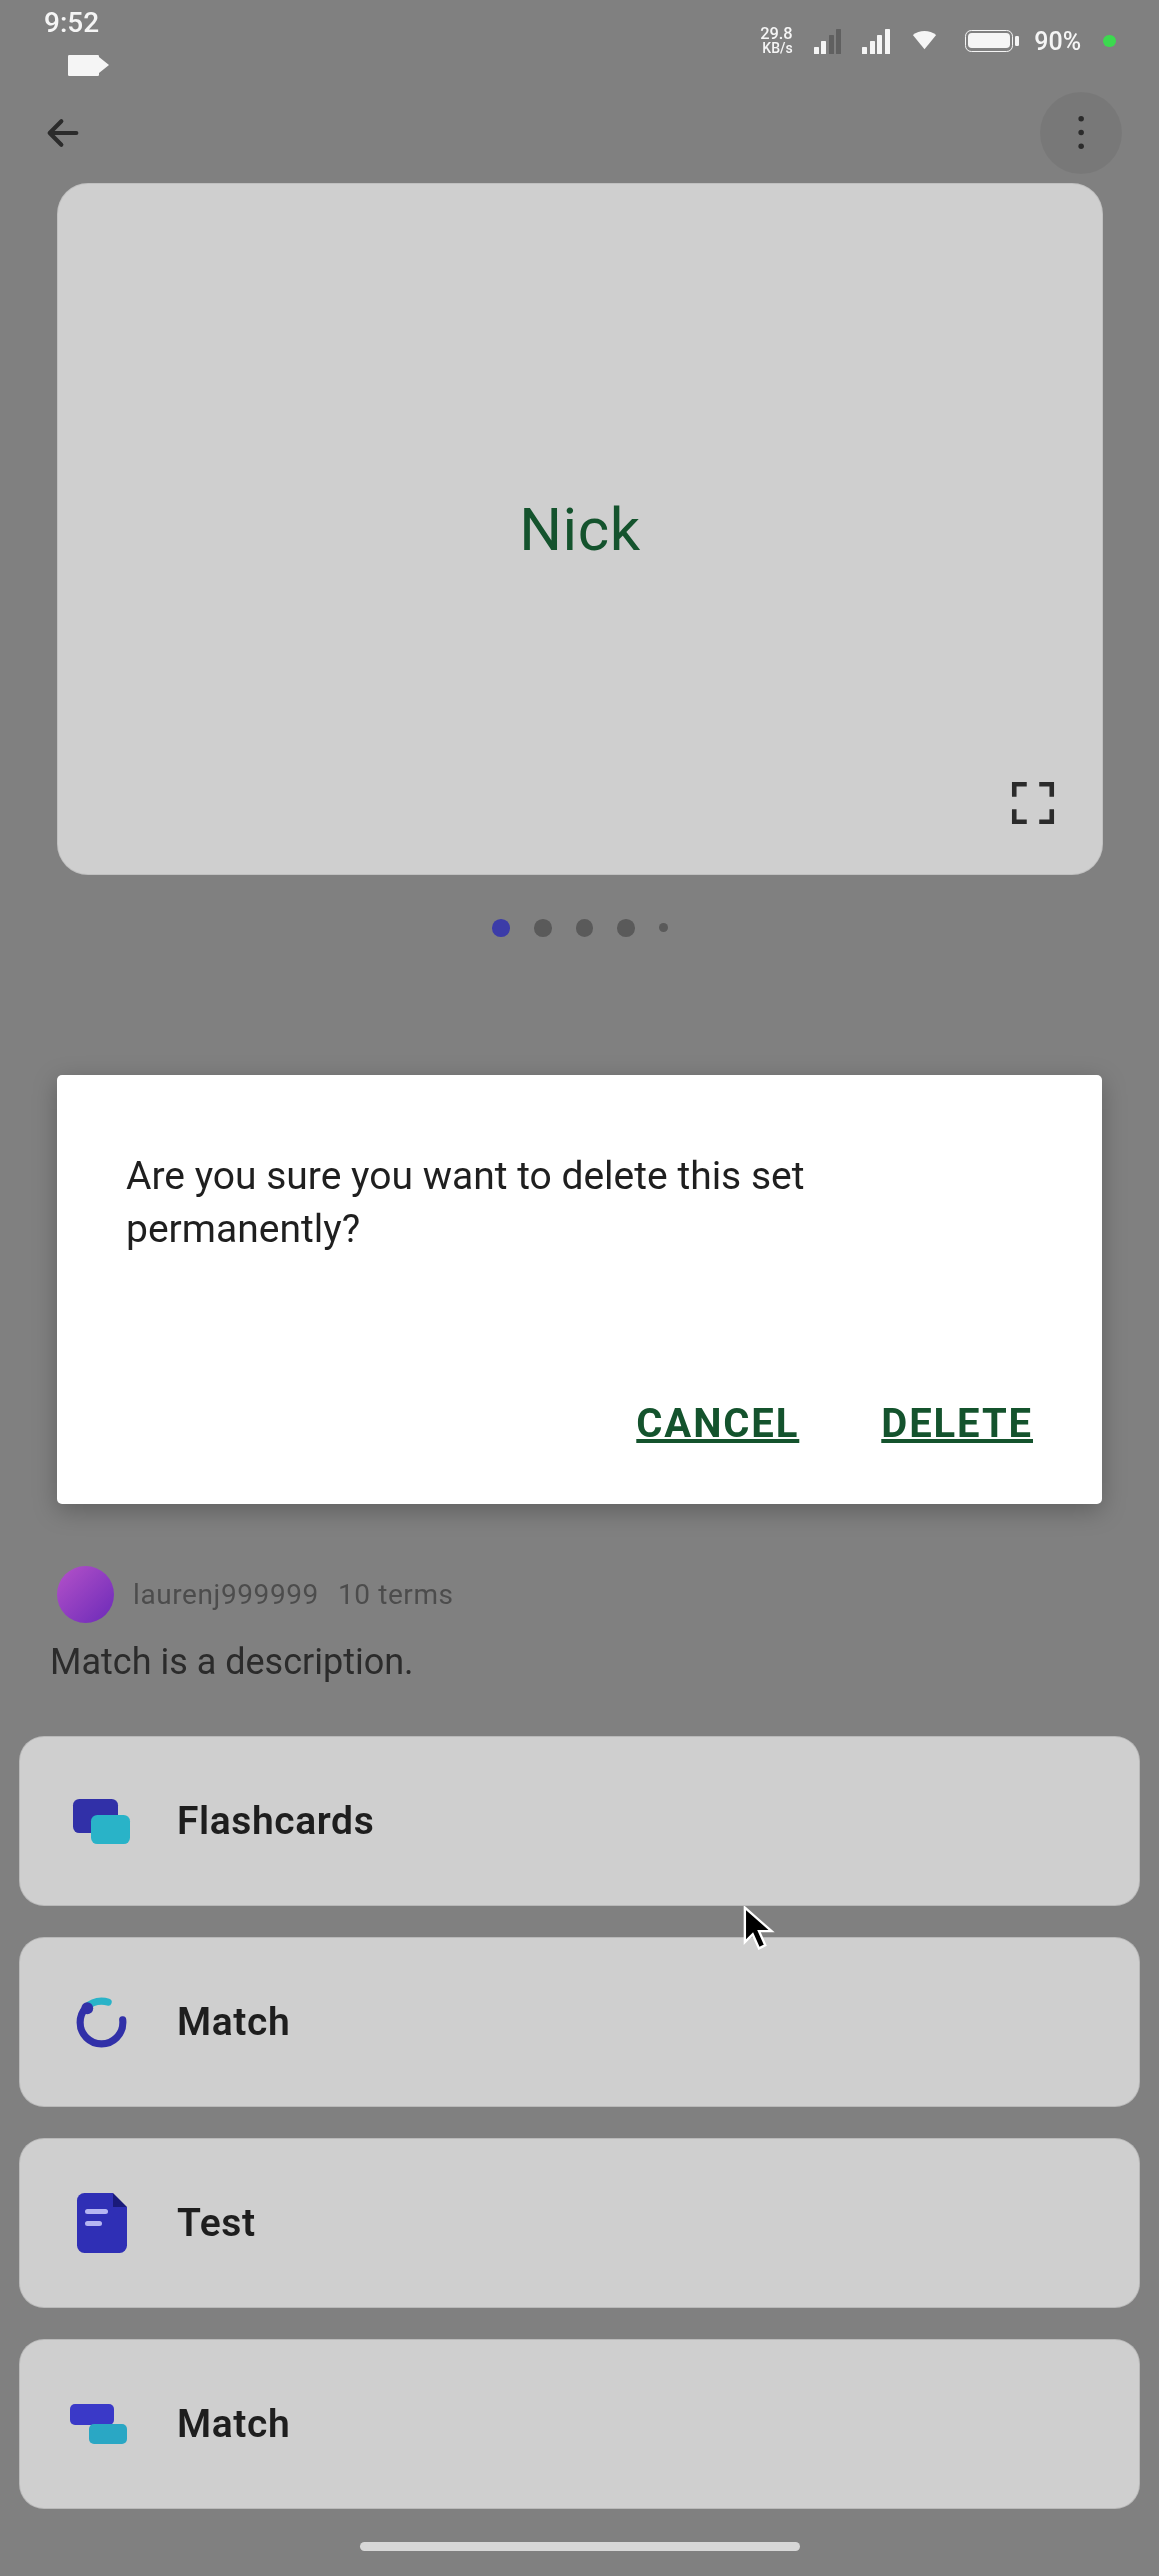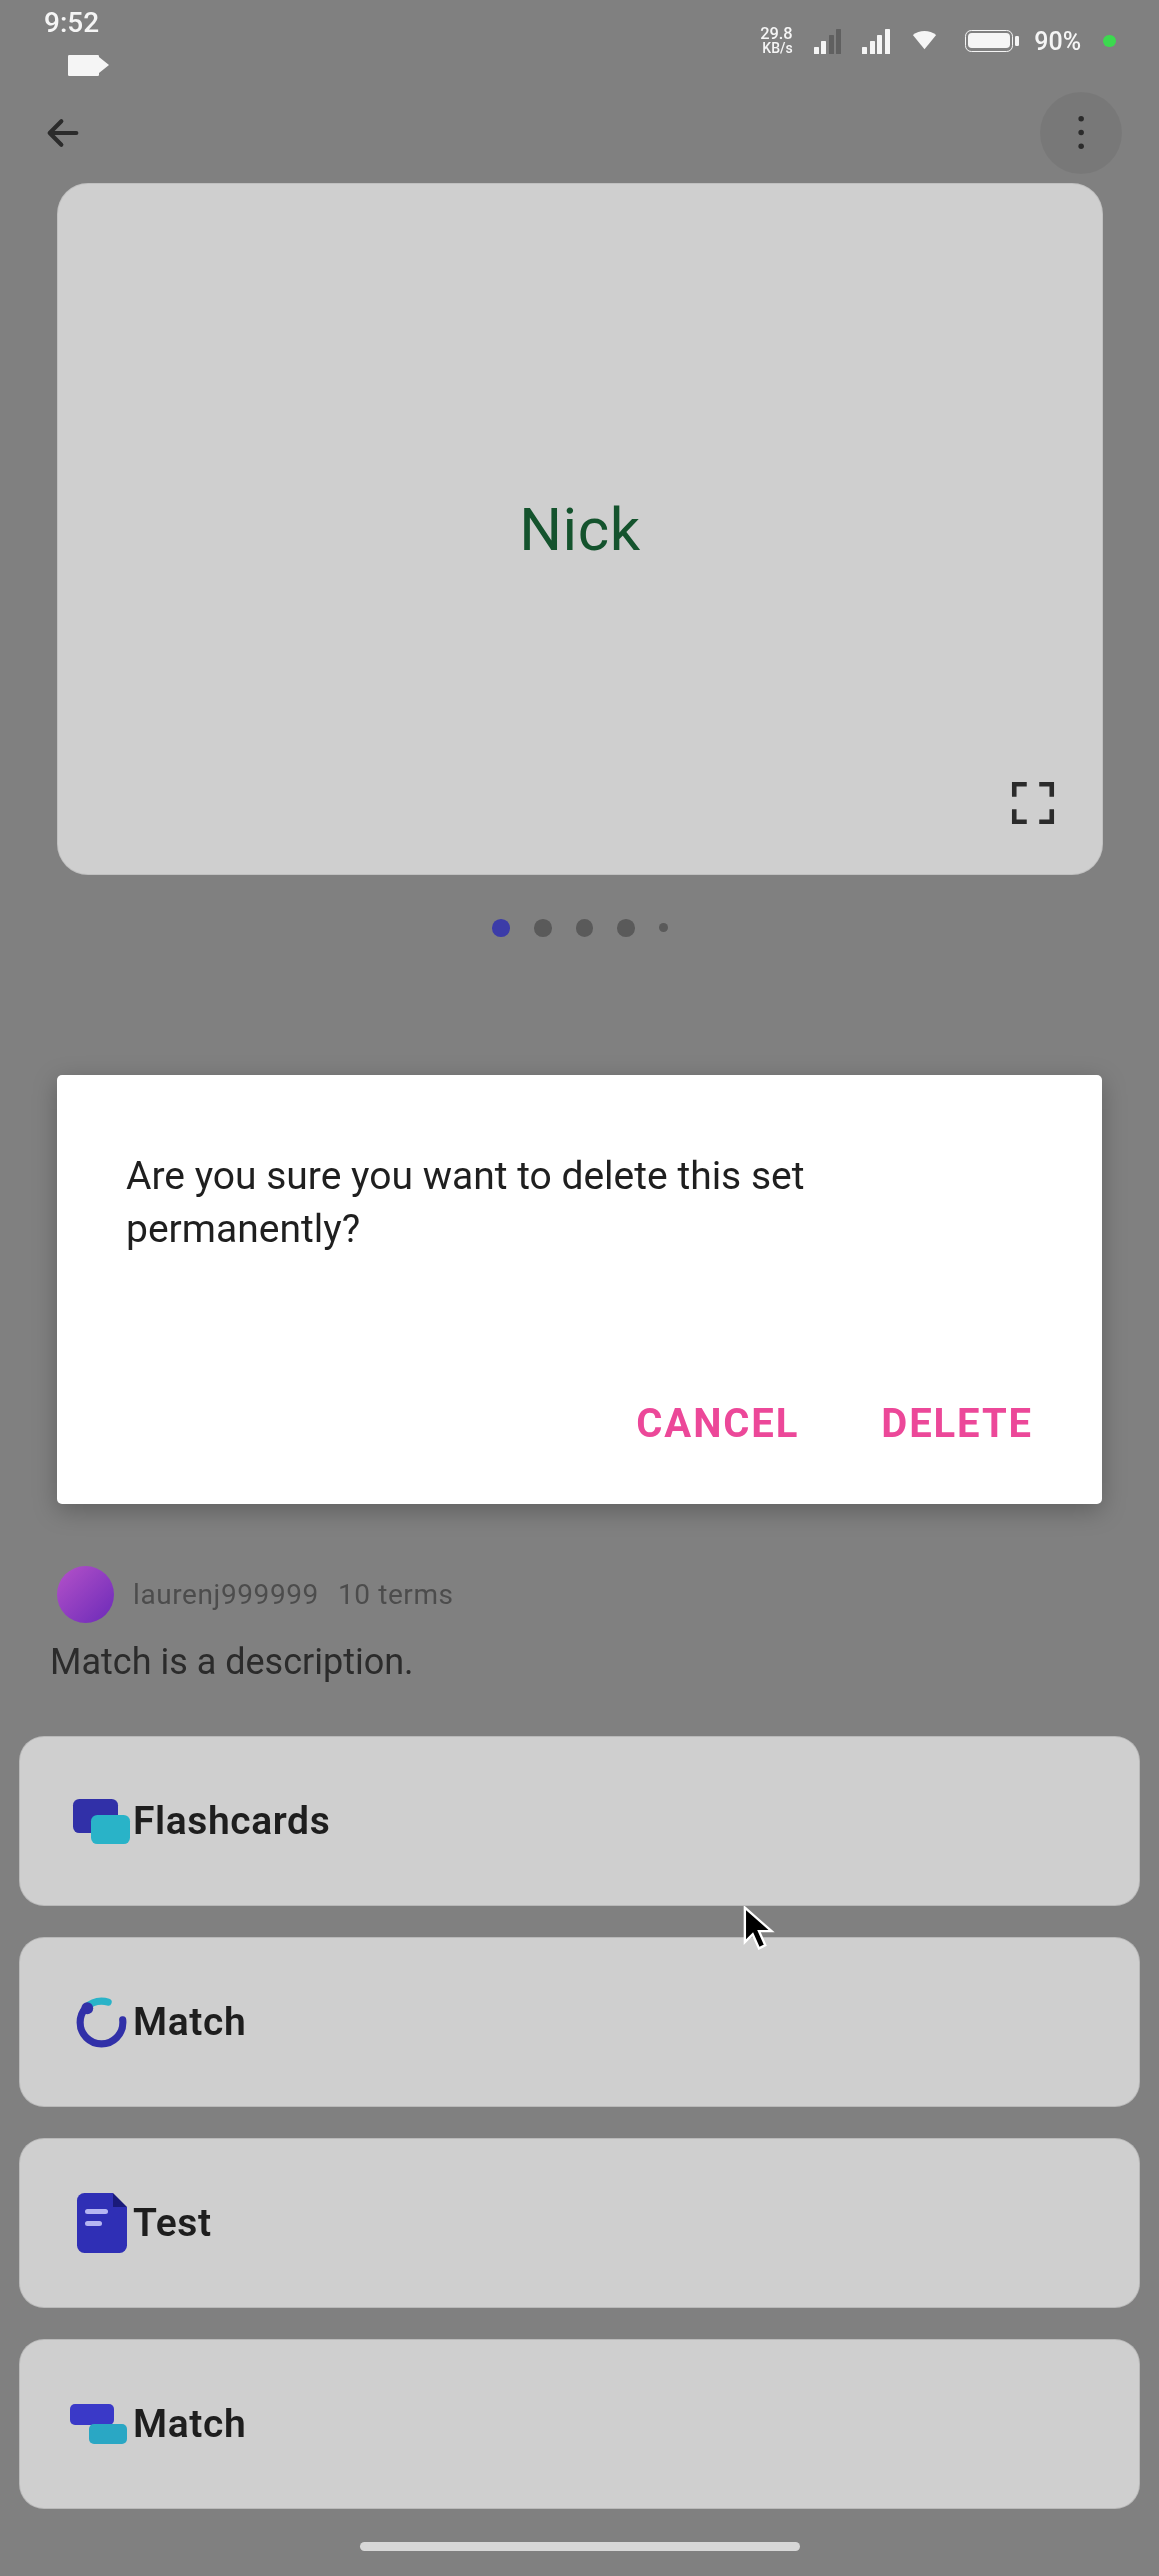--- a/index.html
+++ b/index.html
@@ -60,21 +60,21 @@
   .user-terms { font-size:28px; color:#2b2b2b; letter-spacing:0.6px; opacity:.6; }
 
   .desc {
     position:absolute; left:50px; top:1641px;
     font-size:36px; color:#2b2b2b; font-weight:400;
   }
 
   .options-list { position:absolute; left:19px; right:19px; top:1736px; display:flex; flex-direction:column; gap:31px; }
   .option {
     height:170px; background:#cfcfcf; border:0.6px solid rgba(0,0,0,0.1);
-    border-radius:25px; display:flex; align-items:center; padding:0 50px;
+    border-radius:25px; display:flex; align-items:center; gap:44px; padding:0 50px;
   }
   .opt-icon { width:63px; height:63px; display:flex; align-items:center; justify-content:center; flex-shrink:0; }
   .opt-label { font-size:39px; font-weight:600; color:#1e1e1e; letter-spacing:0.6px; }
 
   .fc-icon { position:relative; width:57px; height:44px; }
   .fc-icon::before { content:''; position:absolute; left:0; top:0; width:45px; height:34px; background:#3130a8; border-radius:6.3px; }
   .fc-icon::after  { content:''; position:absolute; left:17.6px; top:16.4px; width:39px; height:29px; background:#29b3c8; border-radius:6.3px; }
 
   .learn-icon svg { width:57px; height:57px; }
 
@@ -90,21 +90,21 @@
   .home-indicator { position:absolute; bottom:25px; left:50%; transform:translateX(-50%); width:440px; height:8.8px; border-radius:5px; background:#d7d7d7; }
 
   
   .dialog {
     position:absolute; left:57px; right:57px; top:1075px;
     background:#ffffff; border-radius:5px; padding:75px 69px 57px 69px;
     box-shadow:0 6.3px 25px rgba(0,0,0,.25);
   }
   .dialog-text { font-size:39px; color:#1f1f1f; line-height:1.35; font-weight:400; }
   .dialog-actions { display:flex; justify-content:flex-end; gap:82px; margin-top:145px; }
-  .dialog-btn { font-size:40px; font-weight:700; letter-spacing:1.9px; color:#ec4899; background:none; border:none; cursor:pointer; }
+  .dialog-btn { font-size:40px; font-weight:700; letter-spacing:1.9px; color:#14532d; background:none; border:none; cursor:pointer;text-decoration:underline; }
 
   .cursor { position:absolute; left:742px; top:1906px; }
   .cursor svg { width:34px; height:44px; }
 </style>
 </head>
 <body>
 
 <div class="status-bar">
   <div class="status-left">
     <span>9:52</span>

